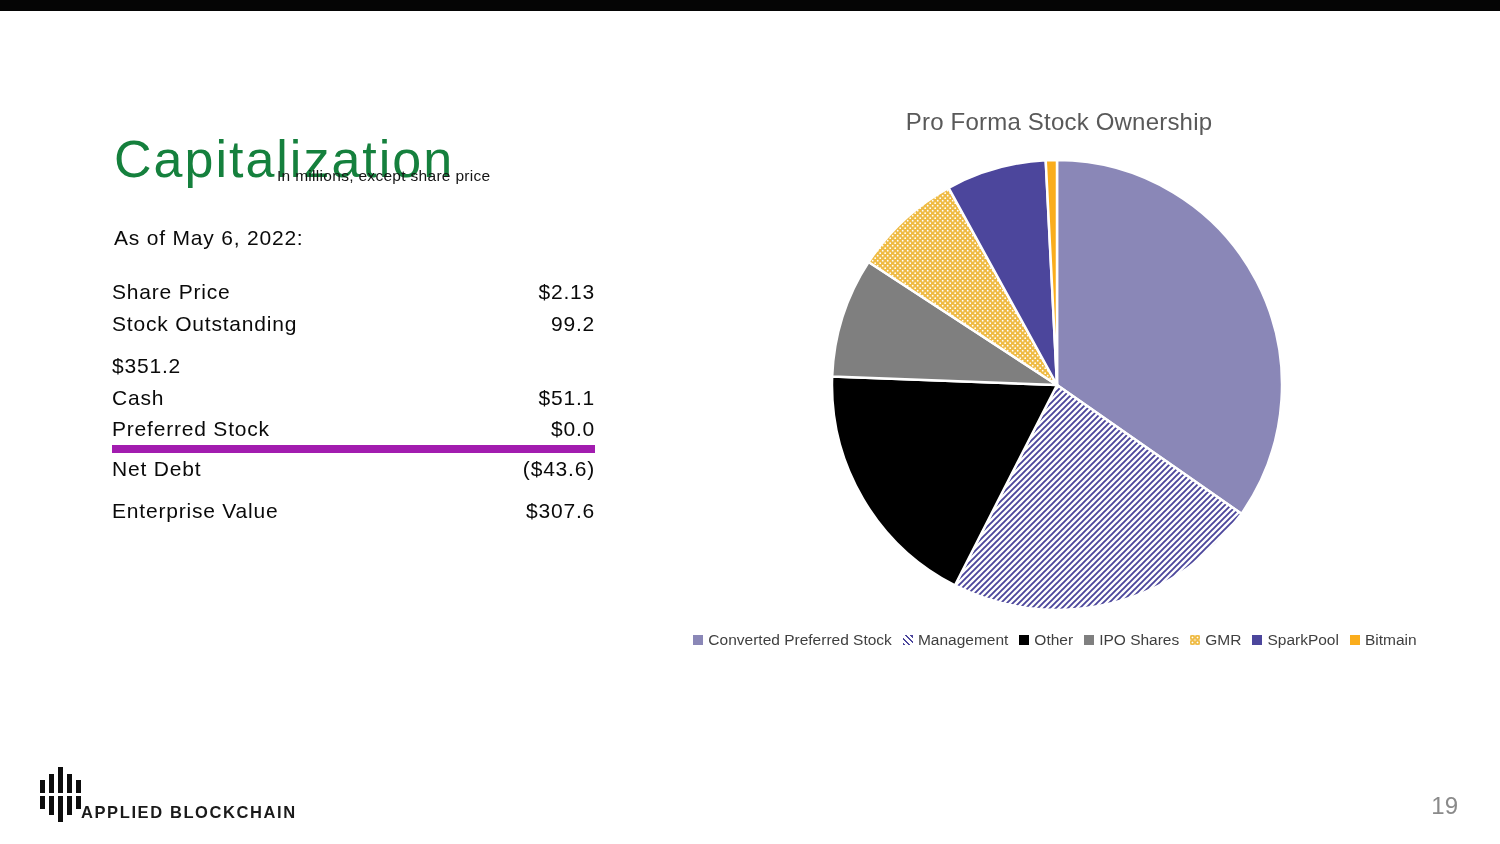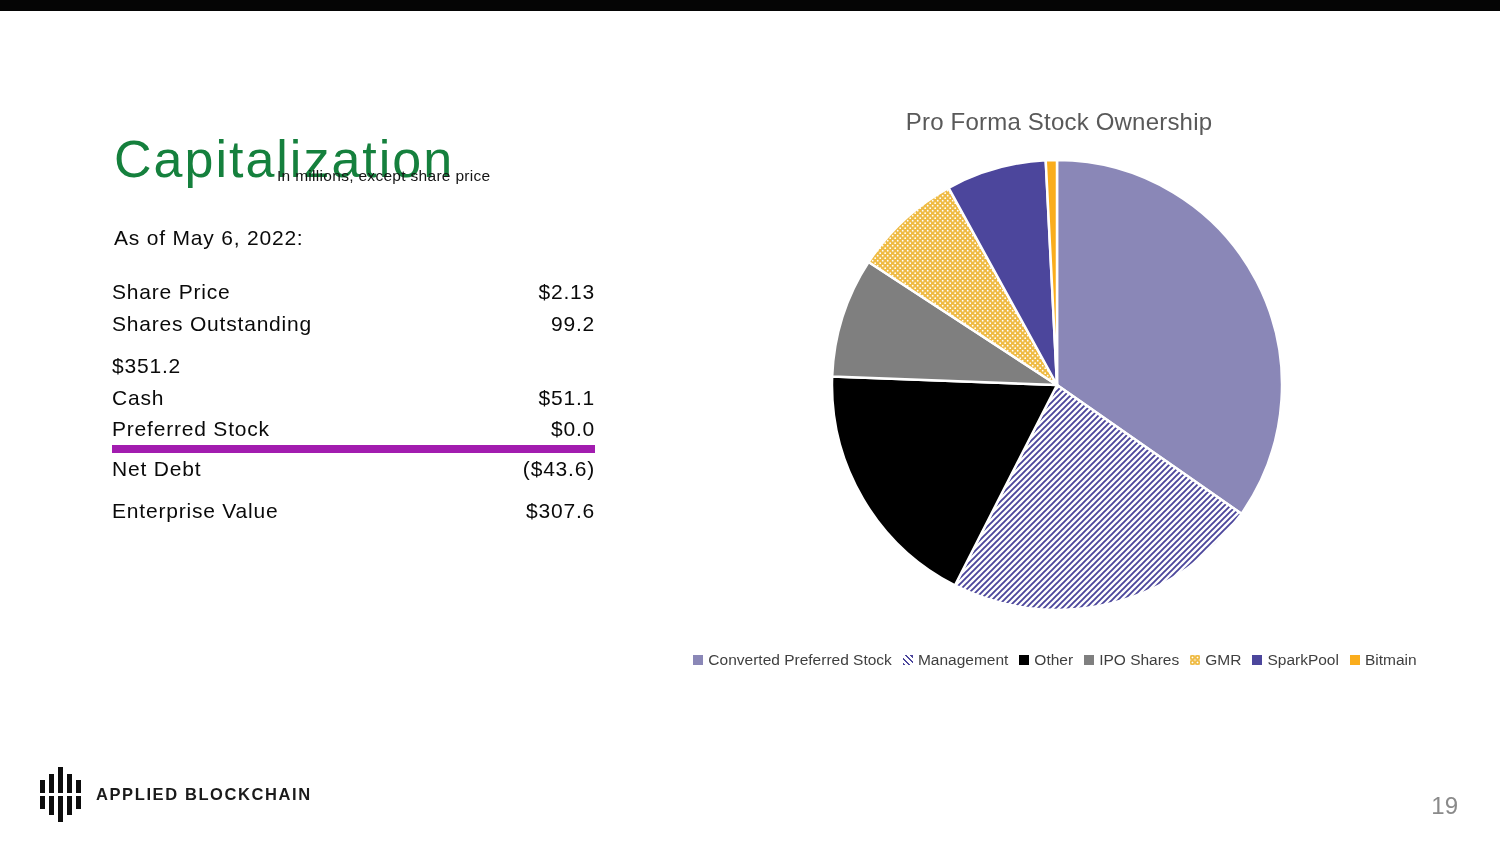--- a/index.html
+++ b/index.html
@@ -27,24 +27,24 @@
     position:absolute;left:858px;top:108px;width:402px;text-align:center;
     font-size:24px;color:#595959;letter-spacing:0.2px;
   }
   .pie-wrap{position:absolute;left:829px;top:157px;width:456px;height:456px;}
 
   .legend{
     position:absolute;left:640px;top:631px;width:830px;
     display:flex;justify-content:center;align-items:center;gap:11px;
     font-size:15.5px;color:#3f3f3f;white-space:nowrap;
   }
-  .legend-item{display:inline-flex;align-items:center;gap:5px;margin-top:20px;}
+  .legend-item{display:inline-flex;align-items:center;gap:5px;}
   .legend-swatch{width:10px;height:10px;display:inline-block;flex:none;}
 
-  .footer-logo{position:absolute;left:40px;top:767px;display:flex;align-items:center;gap:15px;}
+  .footer-logo{position:absolute;left:40px;top:767px;display:flex;align-items:flex-end;}
   .logo-icon{display:flex;flex-direction:column;gap:3px;}
   .logo-row{display:flex;gap:4px;height:26px;}
   .logo-row.top{align-items:flex-end;}
   .logo-row.bottom{align-items:flex-start;}
   .logo-bar{width:5px;background:#0d0d0d;}
   .logo-text{font-size:16.5px;font-weight:700;letter-spacing:1.6px;color:#1a1a1a;}
 
   .page-num{position:absolute;left:1418px;top:792px;font-size:24px;color:#8a8a8a;width:40px;text-align:right;}
 </style>
 </head>
@@ -56,21 +56,21 @@
 <div class="subtitle">In millions, except share price</div>
 
 <div class="asof">As of May 6, 2022:</div>
 
 <div class="cap-table">
   <div class="cap-row">
     <span class="lbl">Share Price</span>
     <span class="val">$2.13</span>
   </div>
   <div class="cap-row">
-    <span class="lbl">Shares Outstanding</span>
+    <span class="lbl">Stock Outstanding</span>
     <span class="val">99.2</span>
   </div>
   <div class="cap-row gap-before">
     <span class="val">$351.2</span>
   </div>
   <div class="cap-row">
     <span class="lbl">Cash</span>
     <span class="val">$51.1</span>
   </div>
   <div class="cap-row rule-below">

